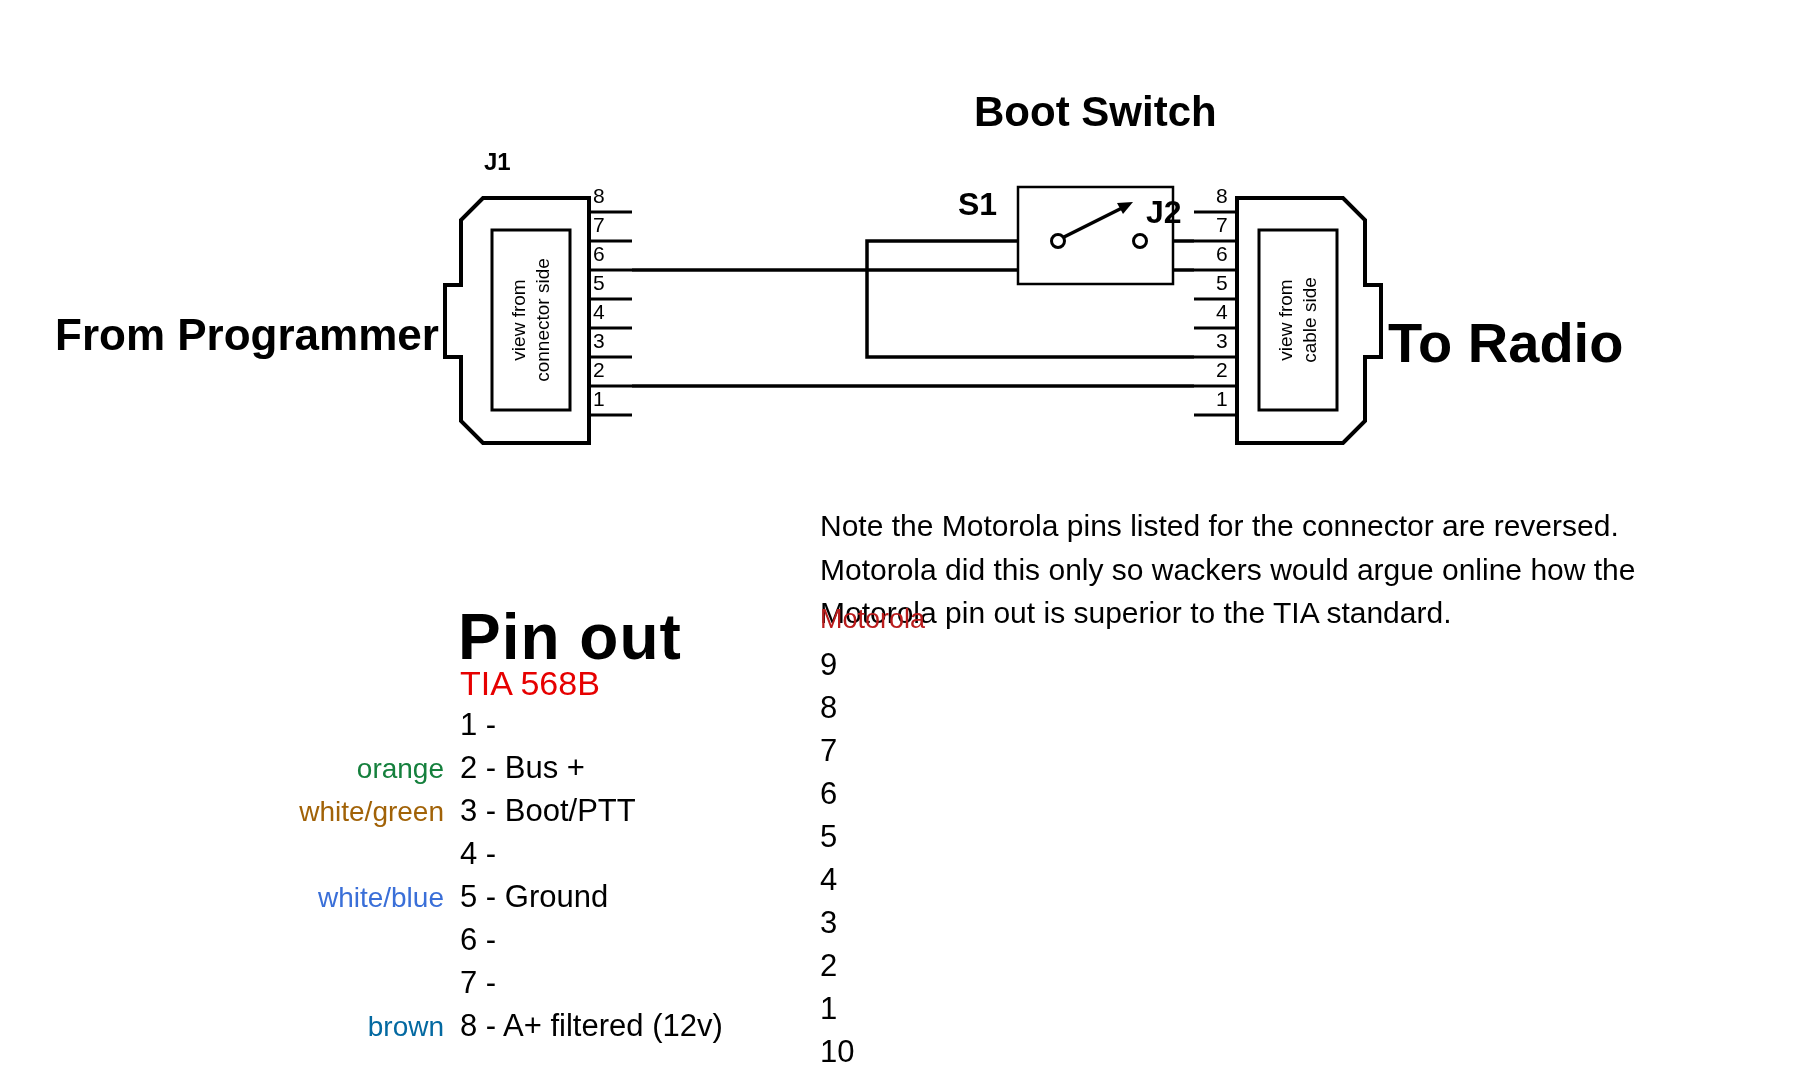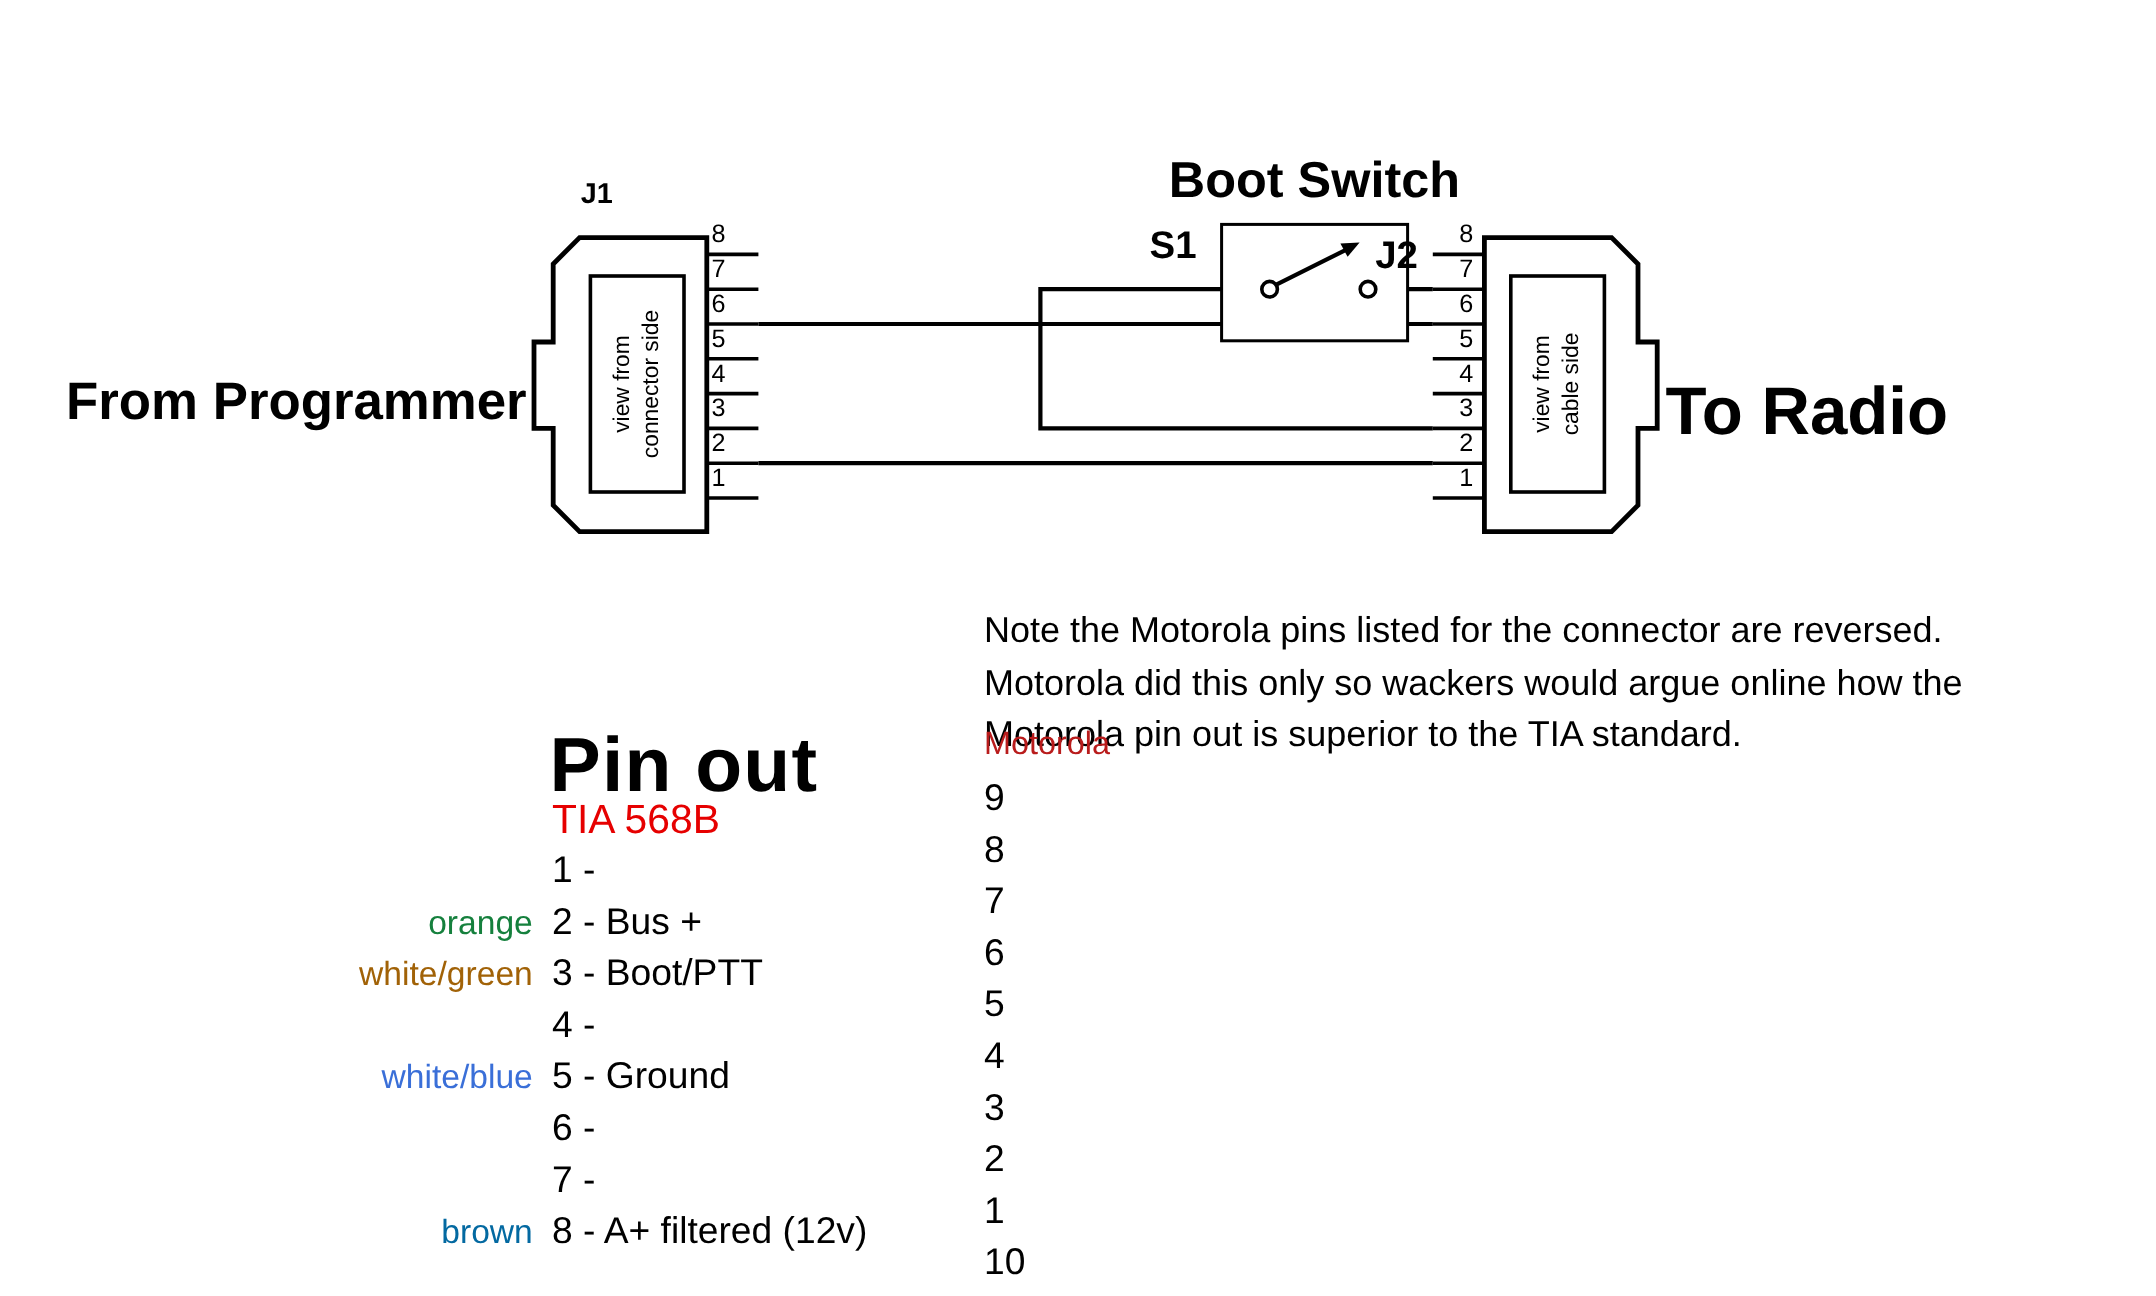--- a/index.html
+++ b/index.html
@@ -83,21 +83,21 @@
 
     <g>
       <rect x="1018" y="187" width="155" height="97" fill="#ffffff" stroke="#000" stroke-width="2.5"></rect>
       <line x1="1064" y1="237" x2="1122" y2="208" stroke="#000" stroke-width="3.5"></line>
       <polygon points="1133,202 1123,214 1117,203" fill="#000"></polygon>
       <circle cx="1058" cy="241" r="6.5" fill="#ffffff" stroke="#000" stroke-width="3"></circle>
       <circle cx="1140" cy="241" r="6.5" fill="#ffffff" stroke="#000" stroke-width="3"></circle>
     </g>
   </svg>
 
-  <div class="t bold" style="left:974px;top:88px;font-size:42px;margin-top:38px;">Boot Switch</div>
+  <div class="t bold" style="left:974px;top:88px;font-size:42px;">Boot Switch</div>
 
   <div class="t bold" style="left:958px;top:186px;font-size:32px;">S1</div>
 
   <div class="t bold" style="left:484px;top:148px;font-size:24px;">J1</div>
 
   <div class="t bold" style="left:1146px;top:194px;font-size:32px;">J2</div>
 
   <div class="t bold" style="left:55px;top:310px;font-size:44px;">From Programmer</div>
 
   <div class="t bold" style="left:1388px;top:310px;font-size:56px;">To Radio</div>

